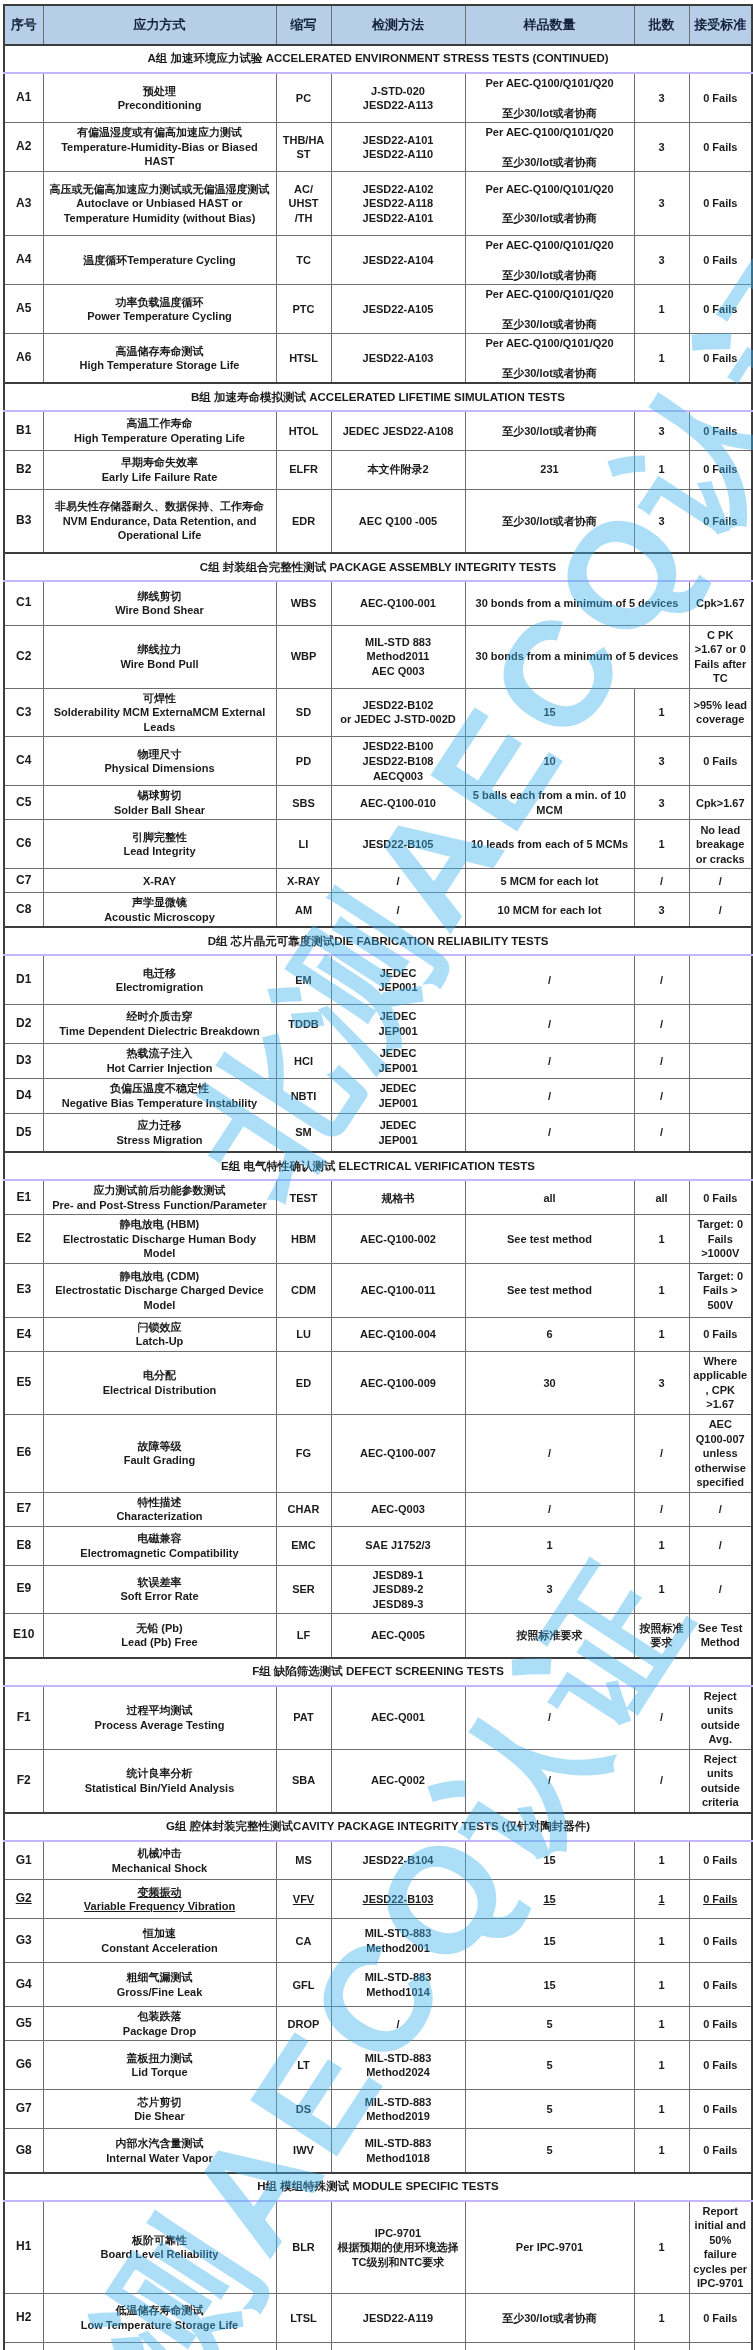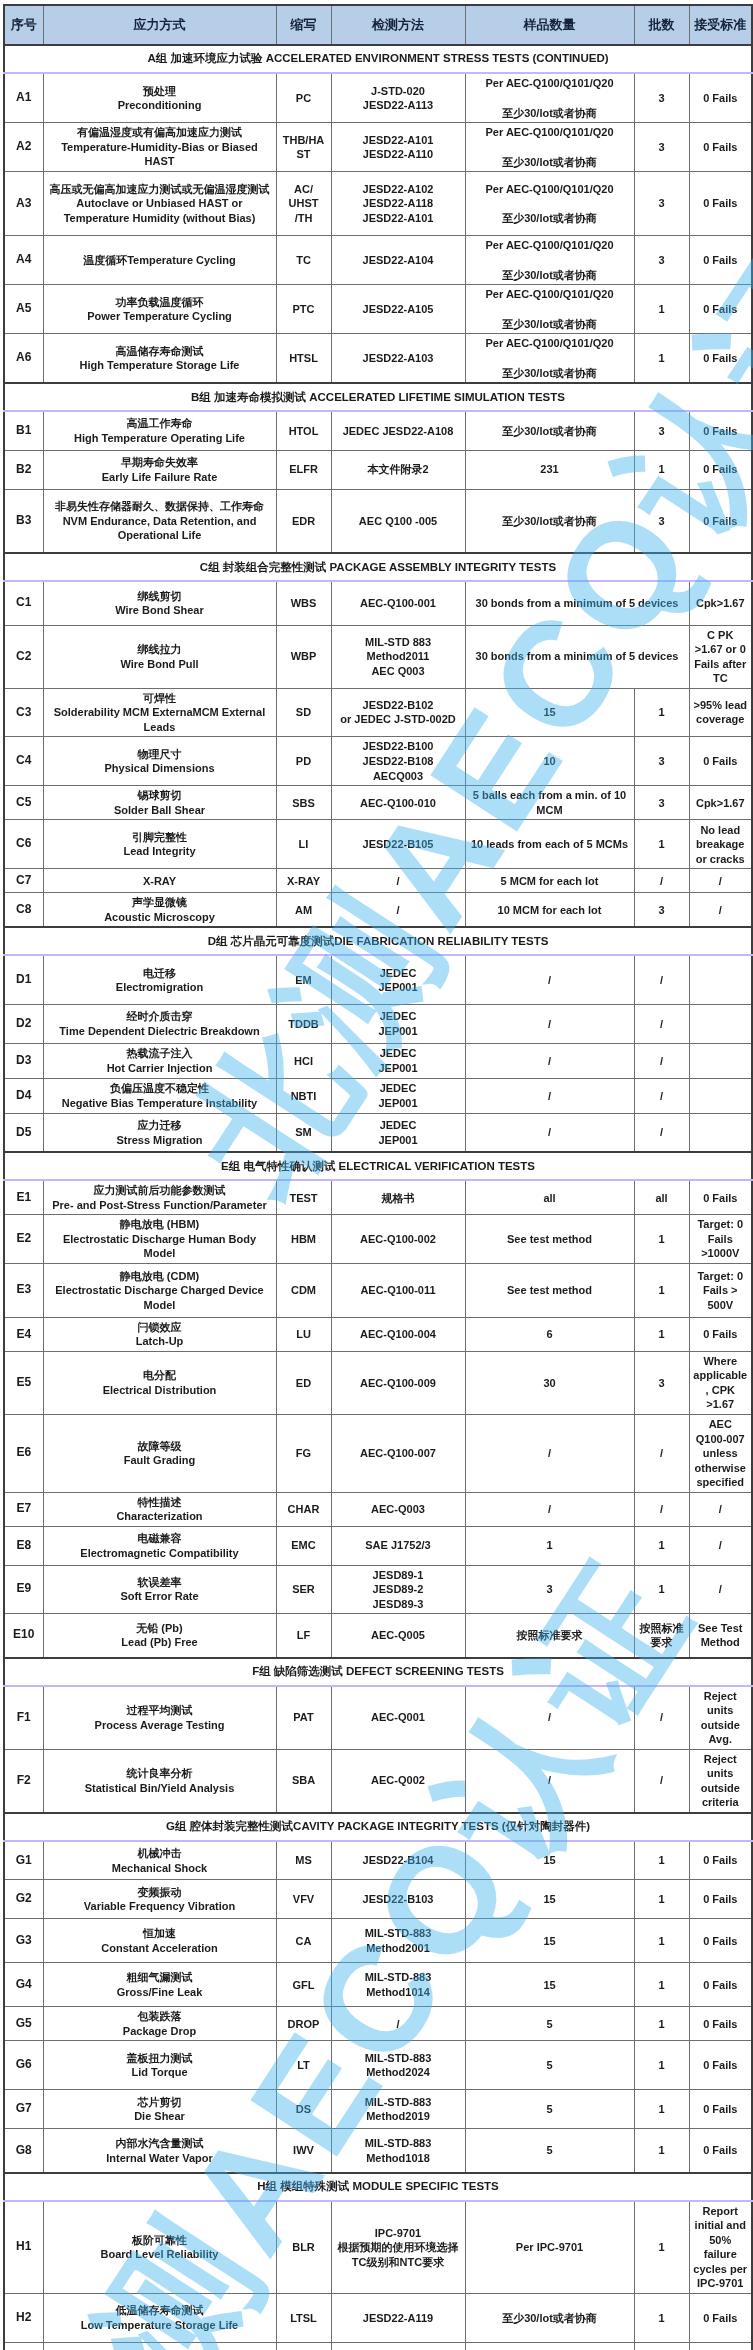--- a/index.html
+++ b/index.html
@@ -965,21 +965,21 @@
           <td class="sample">
             <span class="line">15</span>
           </td>
           <td class="lots">
             <span class="line">1</span>
           </td>
           <td class="accept">
             <span class="line">0 Fails</span>
           </td>
         </tr>
-        <tr style="height: 39px;">
+        <tr style="height: 39px; text-decoration: underline;">
           <td class="no">
             <span class="line">G2</span>
           </td>
           <td class="stress">
             <span class="line">变频振动</span>
             <span class="line">Variable Frequency Vibration</span>
           </td>
           <td class="abbr">
             <span class="line">VFV</span>
           </td>

